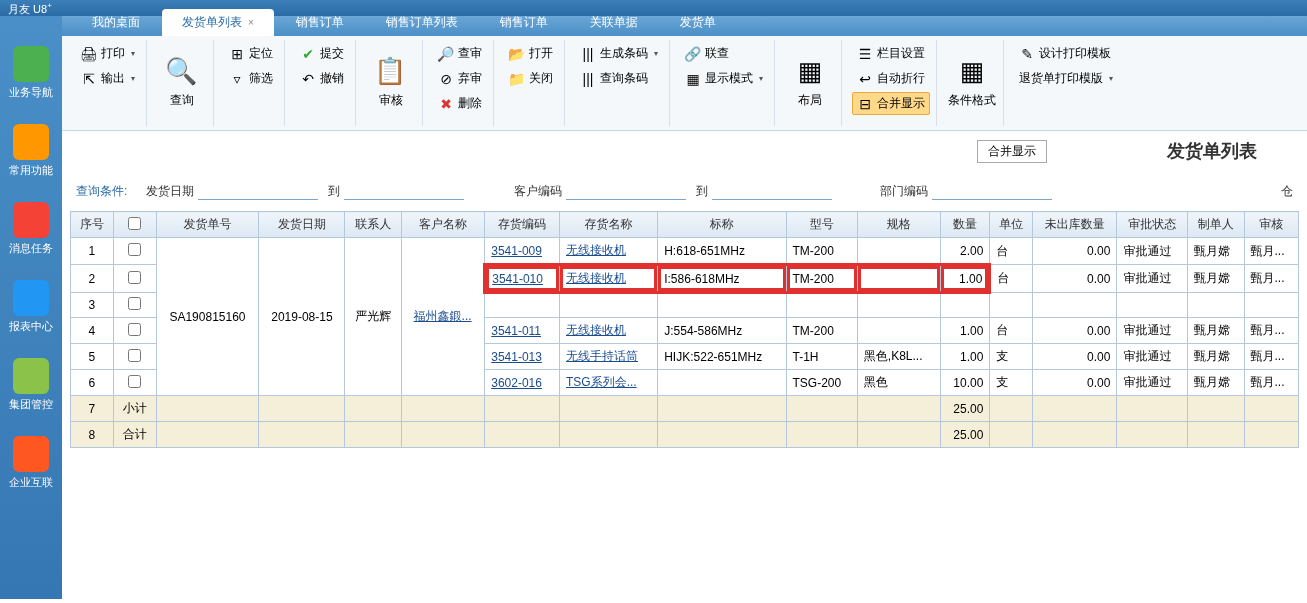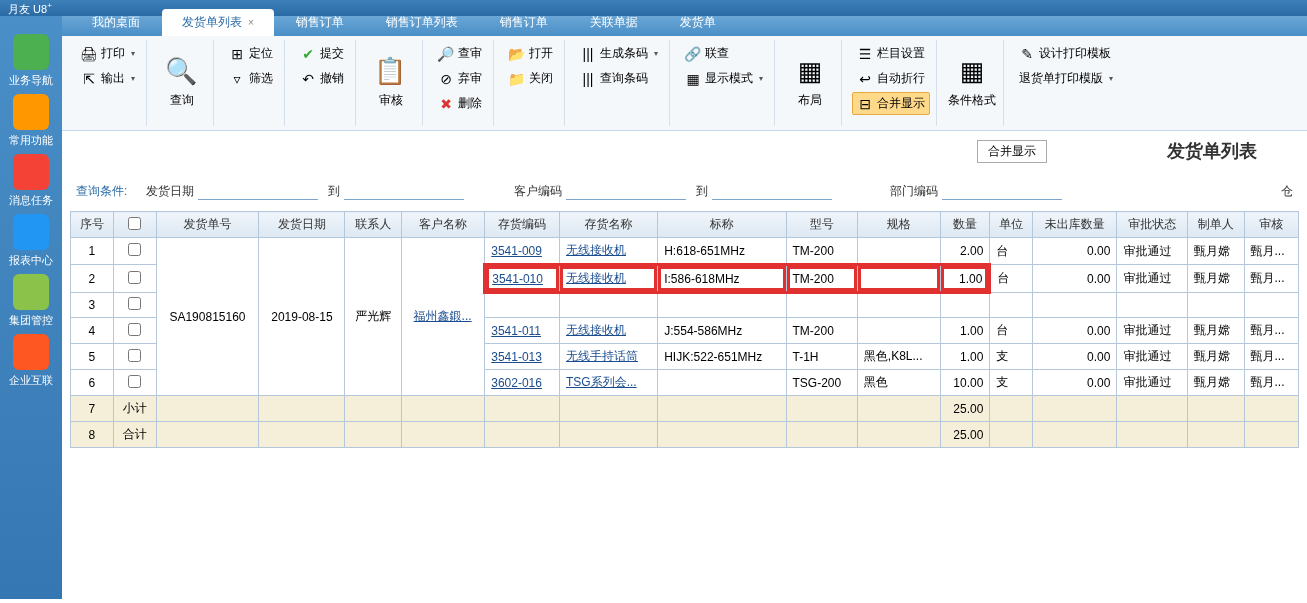--- a/index.html
+++ b/index.html
@@ -3,21 +3,21 @@
 <meta charset="utf-8">
 <style>
 * { box-sizing: border-box; margin: 0; padding: 0; }
 body { font-family: "Microsoft YaHei", SimSun, sans-serif; font-size: 12px; background: #fff; overflow: hidden; }
 
 .titlebar { height: 16px; background: linear-gradient(#3d7fb8, #2a6ba5); color: #fff; padding: 1px 8px; font-size: 11px; }
 .titlebar sup { font-size: 8px; }
 
 .main { display: flex; height: 583px; }
 
-.sidebar { width: 62px; background: linear-gradient(#4a8fc7, #3577b3); display: flex; flex-direction: column; align-items: center; padding-top: 18px; gap: 6px; }
+.sidebar { width: 62px; background: linear-gradient(#4a8fc7, #3577b3); display: flex; flex-direction: column; align-items: center; padding-top: 30px; gap: 24px; }
 .sb-item { display: flex; flex-direction: column; align-items: center; gap: 3px; cursor: pointer; }
 .sb-icon { width: 36px; height: 36px; border-radius: 6px; display: flex; align-items: center; justify-content: center; font-size: 20px; }
 .sb-lbl { color: #fff; font-size: 11px; }
 
 .content { flex: 1; background: #fff; display: flex; flex-direction: column; }
 
 .tabs { height: 20px; background: linear-gradient(#6aa6d6, #4a8fc7); display: flex; align-items: flex-end; padding-left: 10px; }
 .tab { padding: 5px 20px; color: #fff; font-size: 12px; cursor: pointer; border-radius: 4px 4px 0 0; margin-right: 2px; position: relative; }
 .tab.active { background: #fff; color: #2a6ba5; }
 .tab-close { margin-left: 6px; color: #888; font-size: 10px; }
@@ -246,21 +246,21 @@
             <input class="q-input" style="">
           </div>
         <div class="q-field" style="margin-left:40px">
             <label>客户编码</label>
             <input class="q-input" style="">
           </div>
         <div class="q-field">
             <label>到</label>
             <input class="q-input" style="">
           </div>
-        <div class="q-field" style="margin-left:48px">
+        <div class="q-field" style="margin-left:38px">
             <label>部门编码</label>
             <input class="q-input" style="">
           </div>
         <div class="q-field" style="margin-left:auto">
             <label>仓</label>
           </div>
       </div>
     </div>
 
     <div class="grid-wrap">

